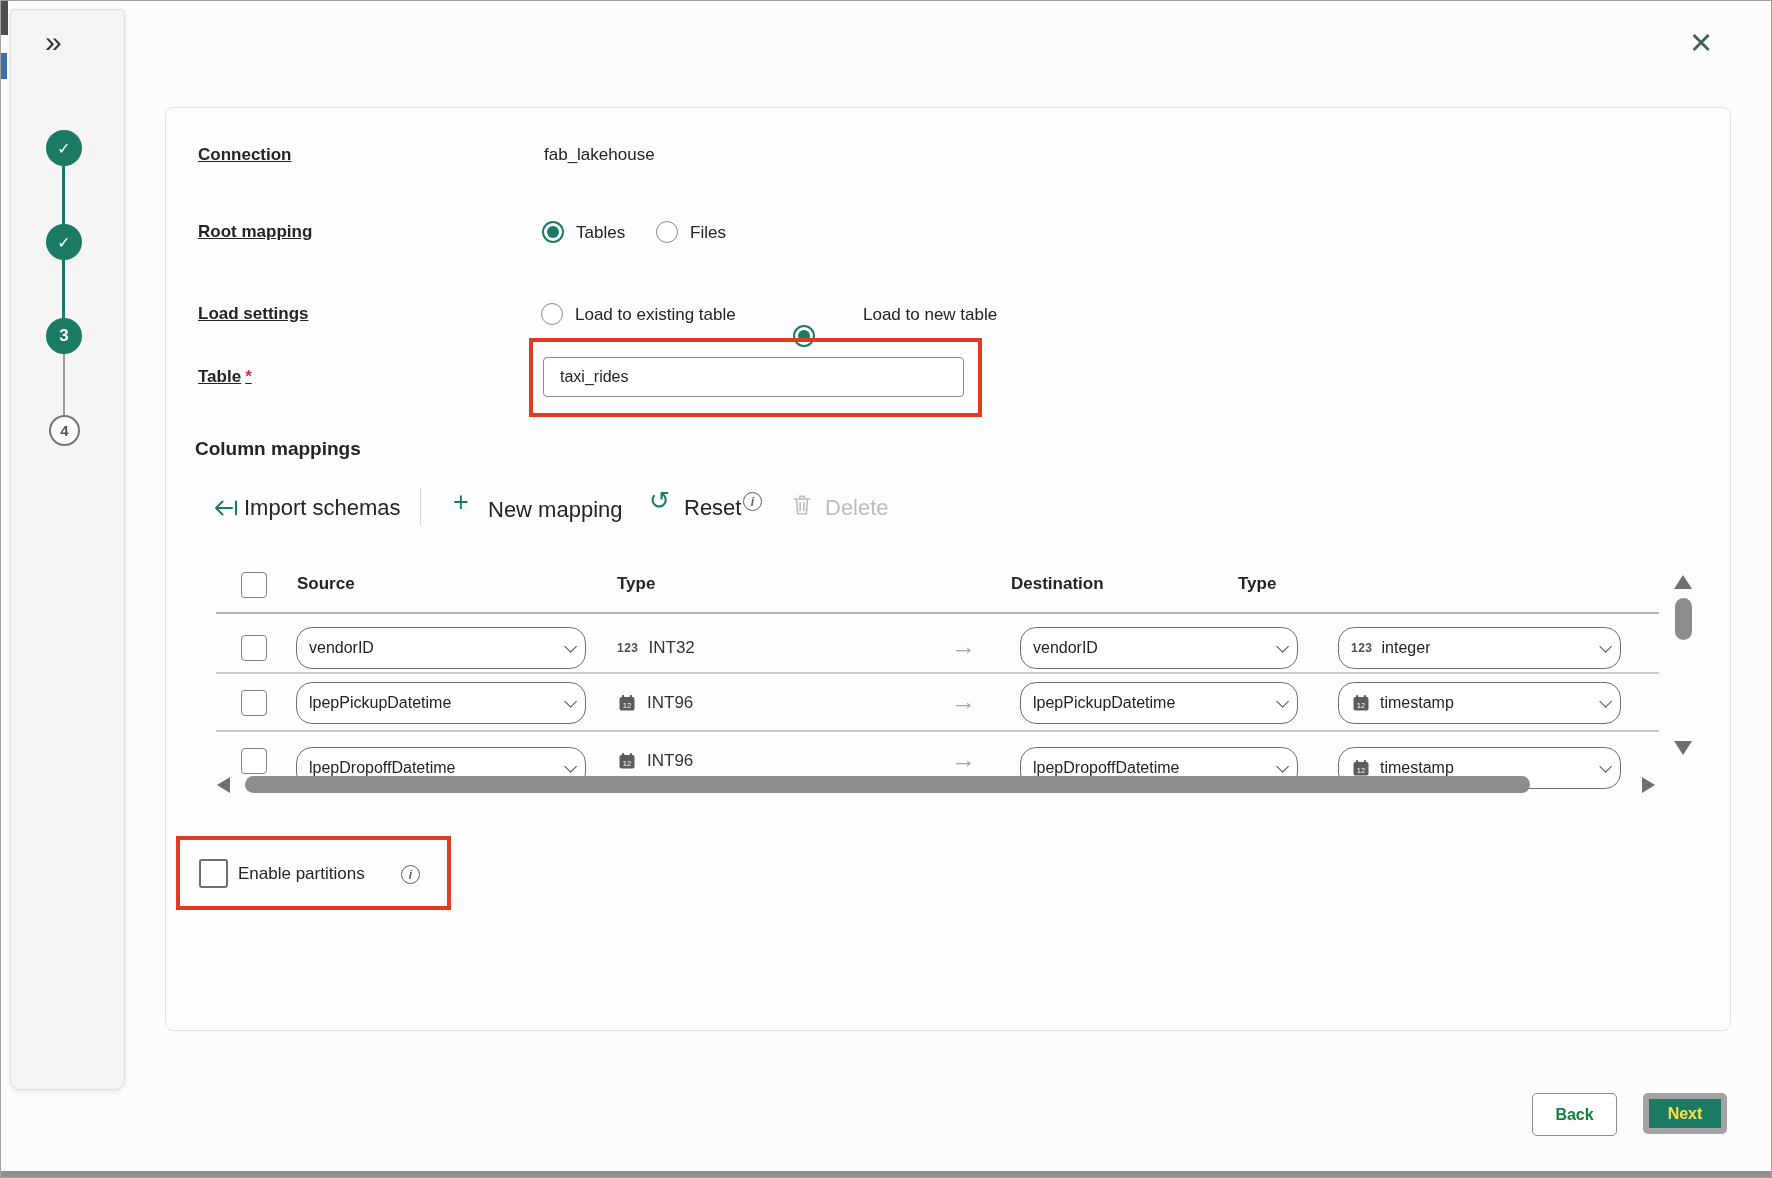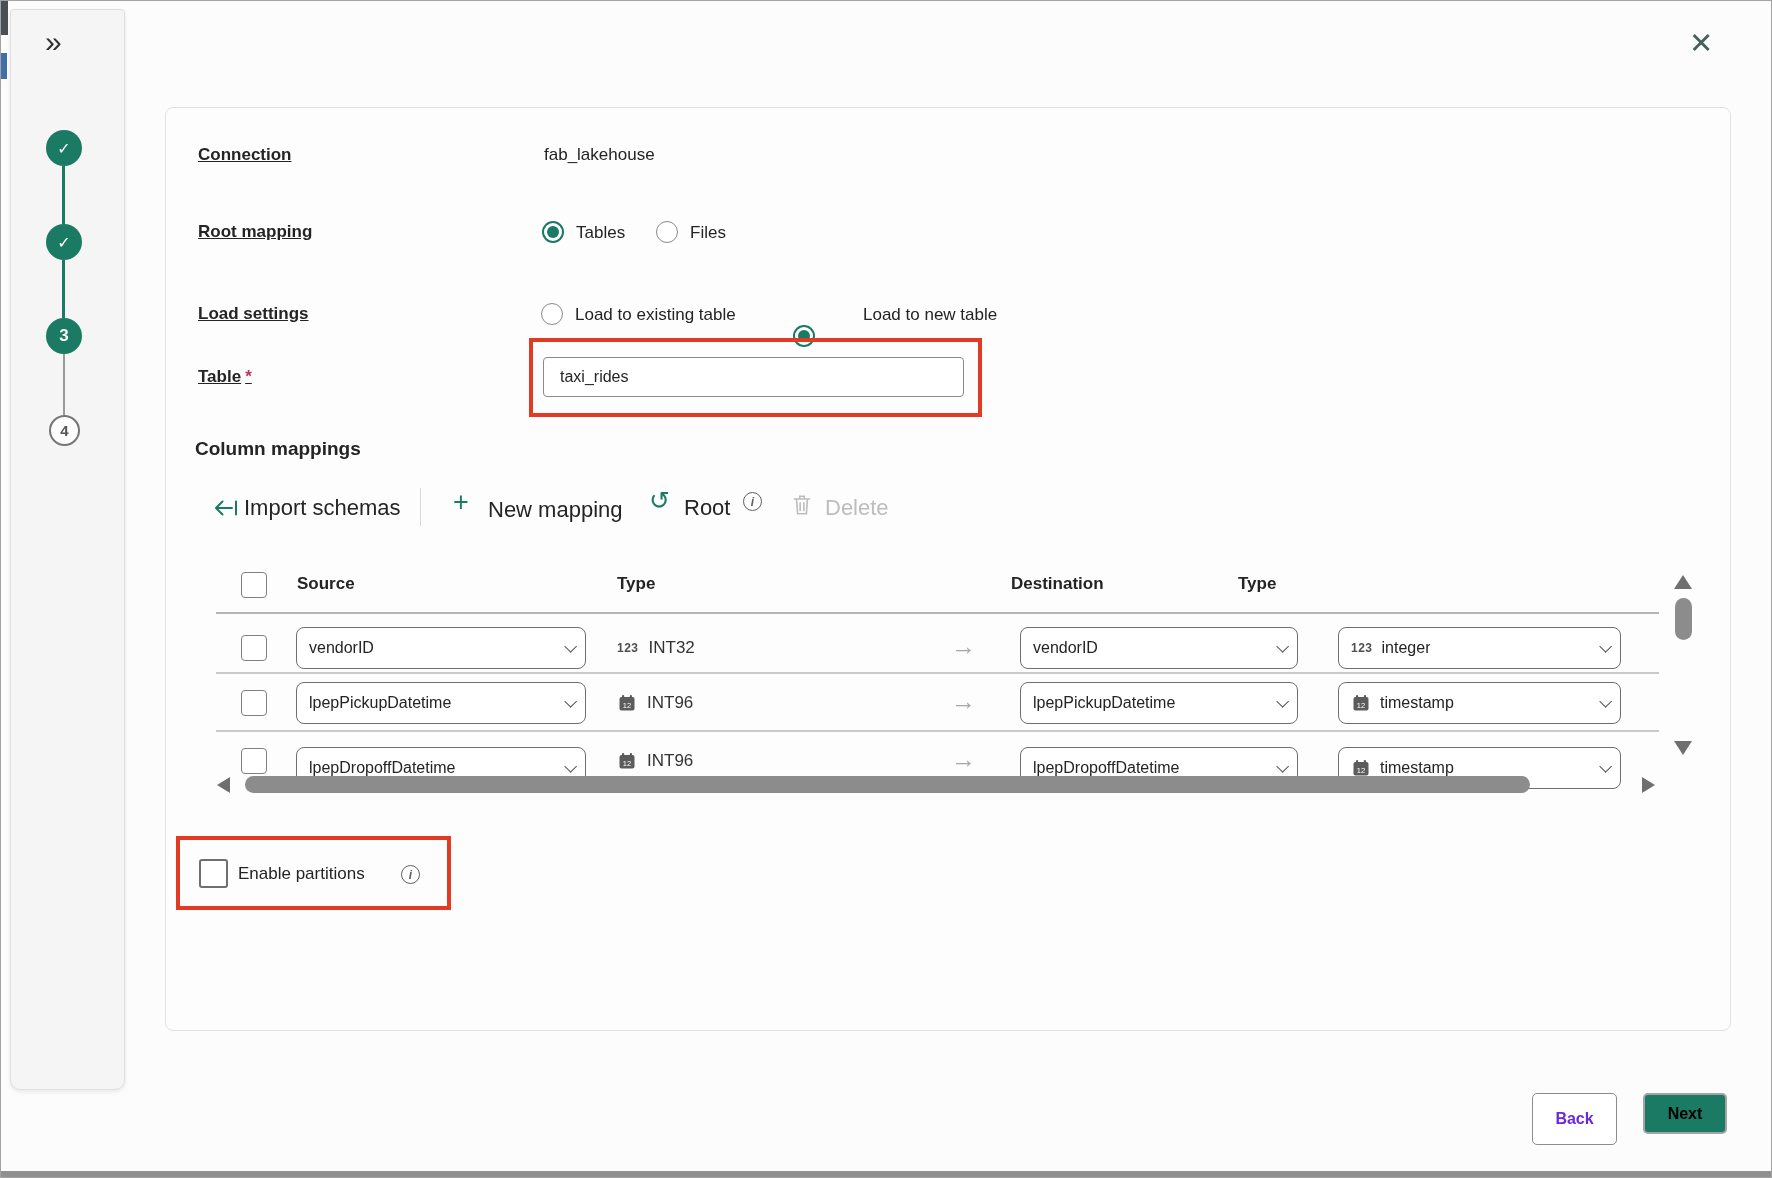--- a/index.html
+++ b/index.html
@@ -71,21 +71,21 @@
   
   .chkbox{width:26px;height:26px;background:#fff;border:1.5px solid #808080;border-radius:4px;}
   .hdr-chk{left:240px;top:571px;}
   .ghdr{font-size:17px;font-weight:700;color:#242424;}
   .h-source{left:296px;top:573px;} .h-type1{left:616px;top:573px;}
   .h-dest{left:1010px;top:573px;} .h-type2{left:1237px;top:573px;}
   .gline{left:215px;width:1443px;background:#c9c9c9;height:1.5px;}
   .hline{top:611px;height:2px;background:#b5b5b5;}
   .d1{top:671px;} .d2{top:729px;}
 
-  .dd{height:42px;background:#fff;border:1.5px solid #6f6f6f;border-radius:8px;display:flex;align-items:center;justify-content:space-between;padding:0 12px;font-size:16px;color:#242424;}
+  .dd{height:42px;background:#fff;border:1.5px solid #6f6f6f;border-radius:16px;display:flex;align-items:center;justify-content:space-between;padding:0 12px;font-size:16px;color:#242424;}
   .chev{width:9px;height:9px;border-right:1.6px solid #555;border-bottom:1.6px solid #555;transform:rotate(45deg) translateY(-3px);flex:0 0 auto;}
   .src{left:295px;width:290px;} .dest{left:1019px;width:278px;} .type2{left:1337px;width:283px;}
   .rowA{top:626px;} .rowB{top:681px;} .rowC{top:746px;}
   .typecell{display:flex;align-items:center;gap:10px;font-size:17px;color:#333;height:26px;}
   .t1{left:616px;} .t1.rA{top:634px;} .t1.rB{top:689px;} .t1.rC{top:747px;}
   .numicon{font-size:12px;font-weight:700;color:#4f4f4f;letter-spacing:.5px;}
   .maparrow{left:950px;font-size:25px;font-weight:300;color:#a6a6a6;line-height:1;}
   .ma1{top:633px;} .ma2{top:688px;} .ma3{top:746px;}
   .rc1{left:240px;top:634px;} .rc2{left:240px;top:689px;} .rc3{left:240px;top:747px;}
   .ddlab{display:flex;align-items:center;gap:9px;overflow:hidden;white-space:nowrap;}
@@ -100,22 +100,22 @@
   .vthumb{left:1674px;top:597px;width:17px;height:42px;background:#8c8c8c;border-radius:9px;}
 
   
   .redbox2{left:175px;top:835px;width:275px;height:74px;}
   .part-chk{left:198px;top:858px;width:29px;height:29px;background:#fff;border:2px solid #6f6f6f;border-radius:3px;}
   .part-lab{left:237px;top:863px;font-size:17px;color:#242424;}
   .info2{left:400px;top:864px;}
 
   
   .btn{display:flex;align-items:center;justify-content:center;font-size:16px;font-weight:600;border-radius:5px;cursor:pointer;}
-  .btn-back{left:1531px;top:1092px;width:85px;height:52px;background:#fff;border:1.5px solid #8c8c8c;color:#6d28d9;}
-  .btn-next{left:1642px;top:1092px;width:84px;height:41px;background:#1b7a63;color:#000000;border:2px solid #a3a3a3;}
+  .btn-back{left:1531px;top:1092px;width:85px;height:43px;background:#fff;border:1.5px solid #8c8c8c;color:#15803d;}
+  .btn-next{left:1642px;top:1092px;width:84px;height:41px;background:#1b7a63;color:#fde047;border:6px solid #a3a3a3;}
 </style>
 </head>
 <body>
 
 <div id="canvas">
 
   <div class="abs edge-sliver"></div>
   <div class="abs edge-sliver2"></div>
   <div class="abs bottom-bar"></div>
 
@@ -168,21 +168,21 @@
   <div class="abs tb-import-icon">
     <svg width="26" height="20" viewBox="0 0 26 20">
         <path d="M3 10 H19 M3 10 L9.5 3.5 M3 10 L9.5 16.5 M23 3.5 V16.5" stroke="#1b7a63" stroke-width="2" fill="none" stroke-linecap="round"></path>
       </svg>
   </div>
   <div class="abs tb-text tb-import">Import schemas</div>
   <div class="abs tb-div"></div>
   <div class="abs tb-plus">+</div>
   <div class="abs tb-text tb-newmap">New mapping</div>
   <div class="abs tb-reset-icon">↻</div>
-  <div class="abs tb-text tb-reset">Root</div>
+  <div class="abs tb-text tb-reset">Reset</div>
   <div class="abs info-ic info1">i</div>
   <div class="abs tb-trash">
     <svg width="22" height="24" viewBox="0 0 20 22">
         <path d="M3 5.5h14M8 5.5V3h4v2.5M5 5.5l1 13.5h8l1-13.5M8.3 9v7M11.7 9v7" stroke="#bdbdbd" stroke-width="1.5" fill="none" stroke-linecap="round"></path>
       </svg>
   </div>
   <div class="abs tb-text tb-delete">Delete</div>
 
   <div class="abs chkbox hdr-chk"></div>
   <div class="abs ghdr h-source">Source</div>

